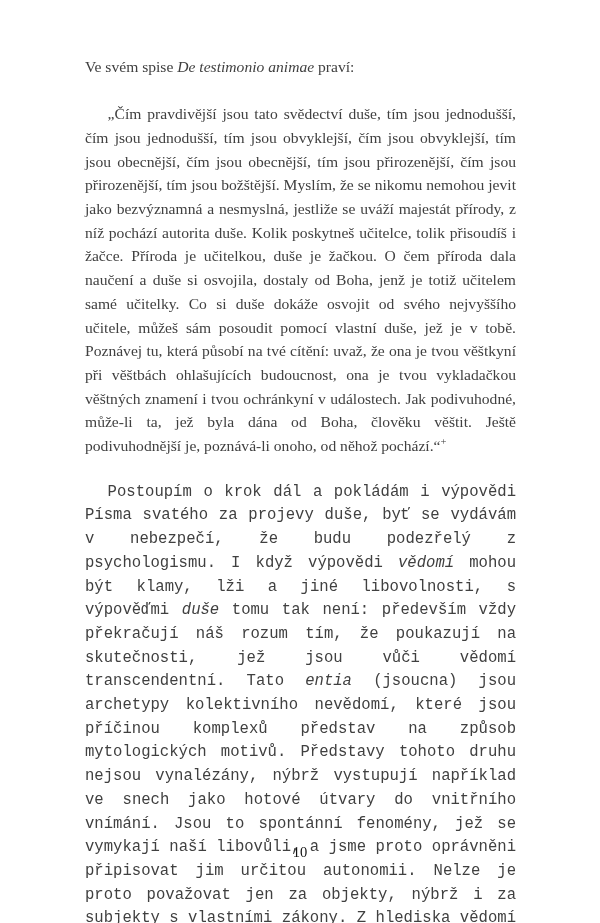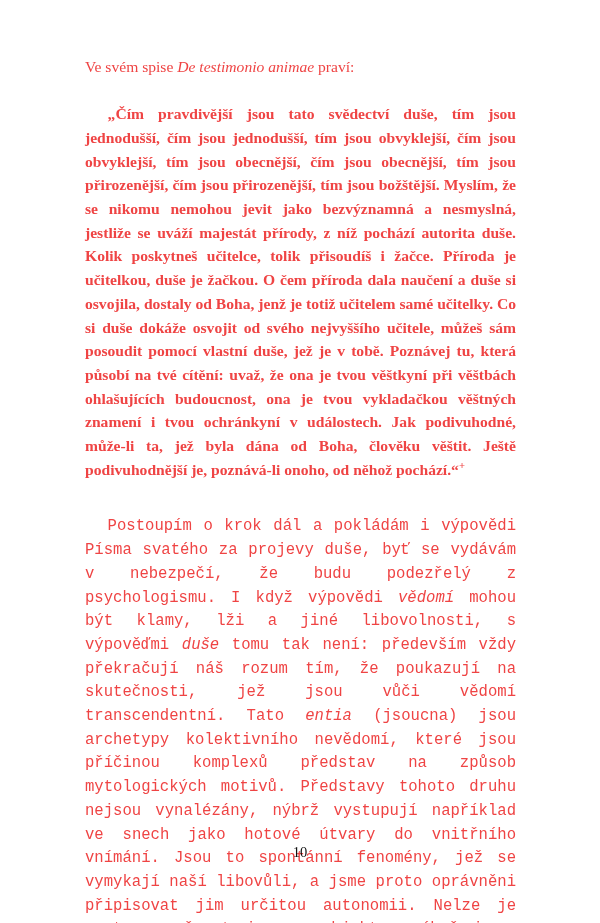--- a/index.html
+++ b/index.html
@@ -34,32 +34,31 @@
     width: 431px;
   }
 
   p {
     margin: 0;
     font-size: 15.6px;
     line-height: 23.7px;
     text-align: justify;
     text-justify: inter-word;
     hyphens: manual;
-    color: #ef4444;
+    color: #404040;
   }
 
   .intro {
     text-indent: 0;
     margin-bottom: 23.5px;
   }
 
   .quote {
     text-indent: 1.45em;
-    margin-bottom: 34px;
-    font-weight: bold;
+    margin-bottom: 23px;
   }
 
   .body-par {
     text-indent: 1.45em;
     font-family: Liberation Mono, monospace;
   }
 
   em, .ital {
     font-style: italic;
   }

